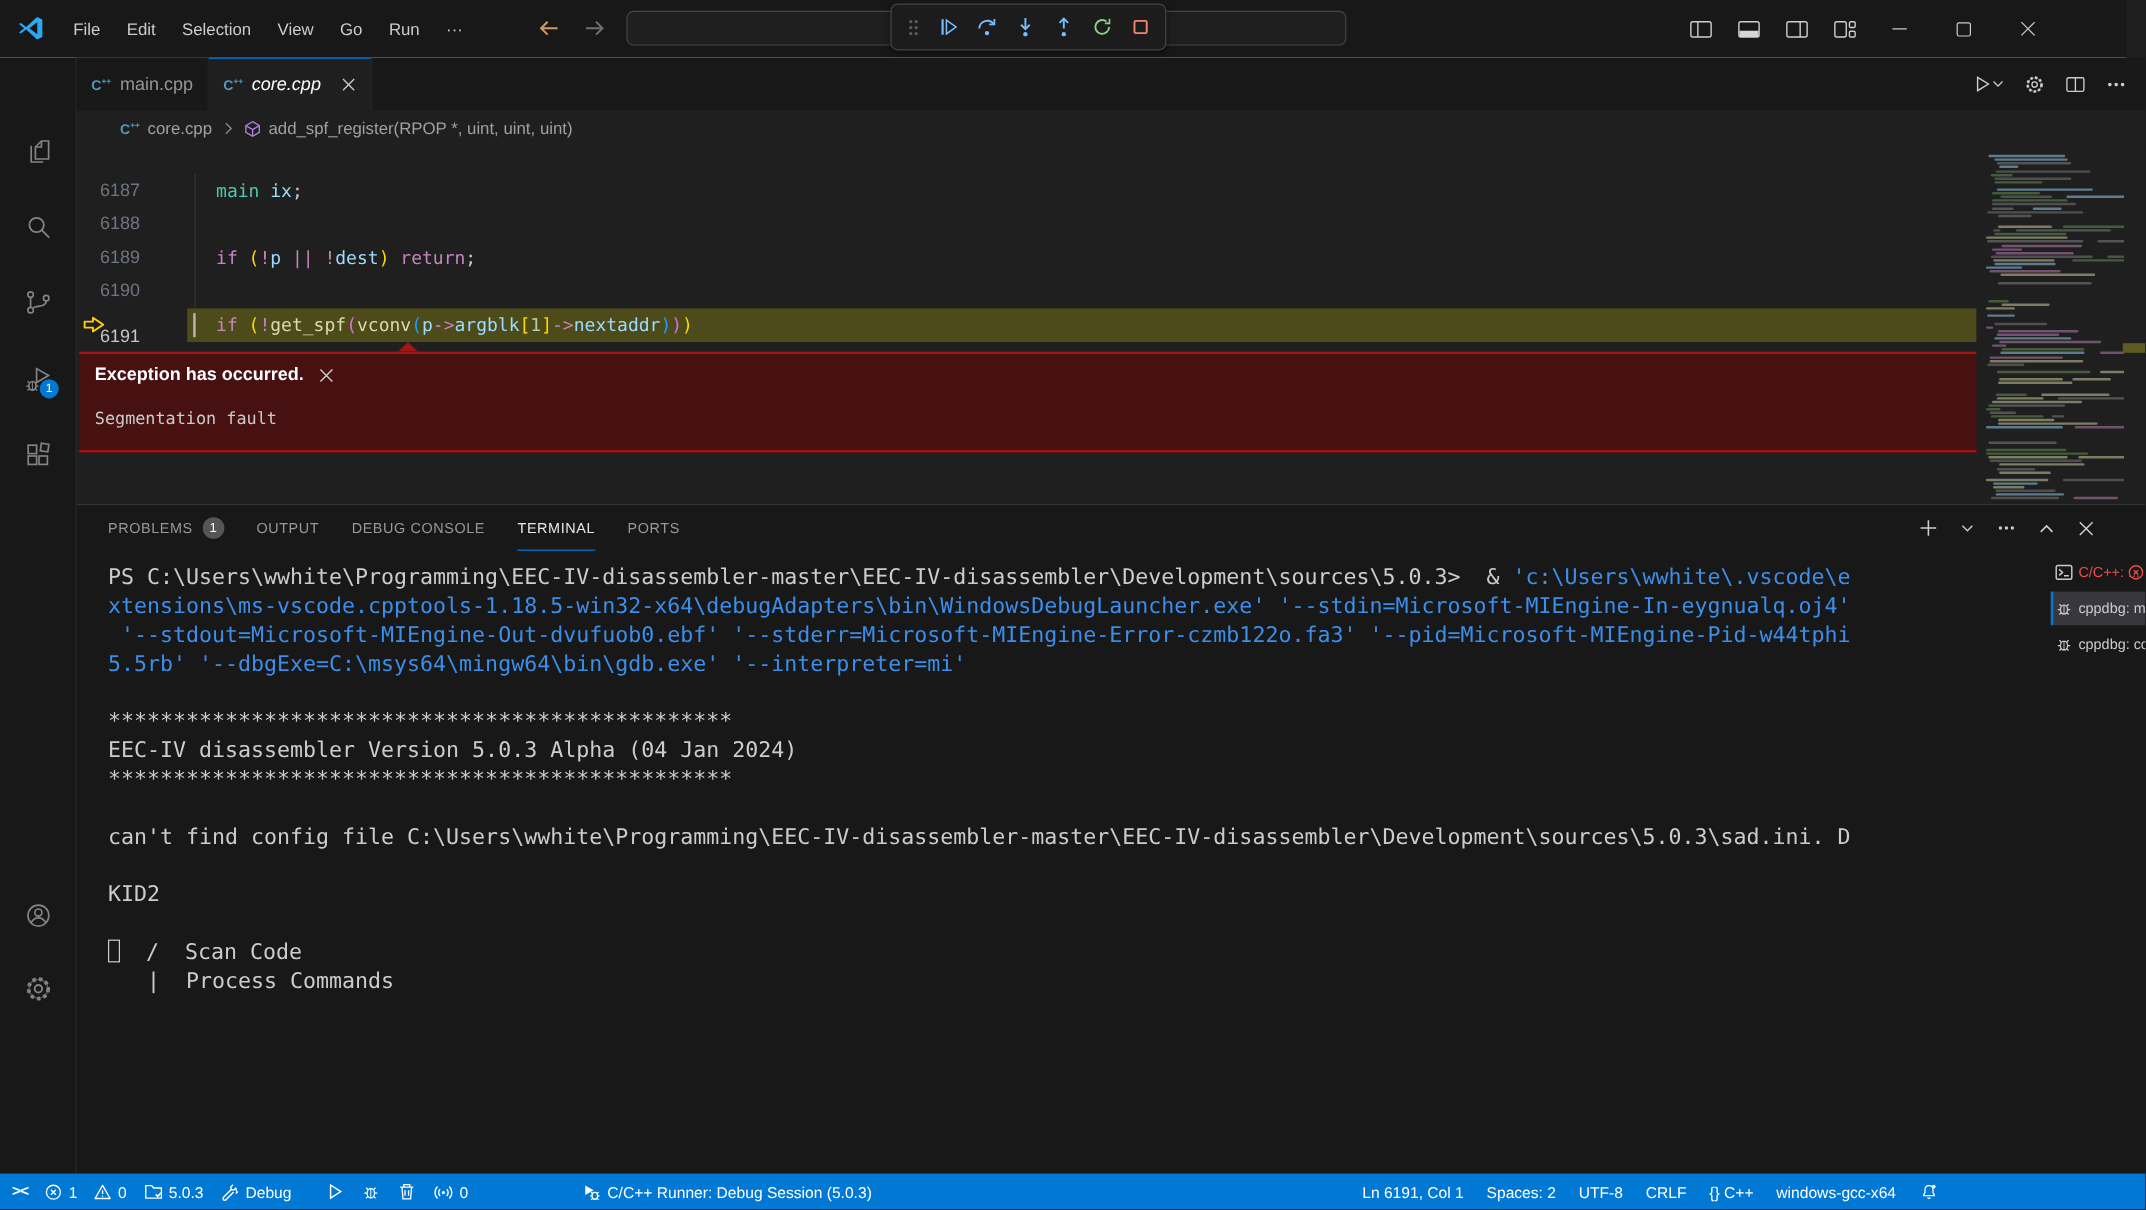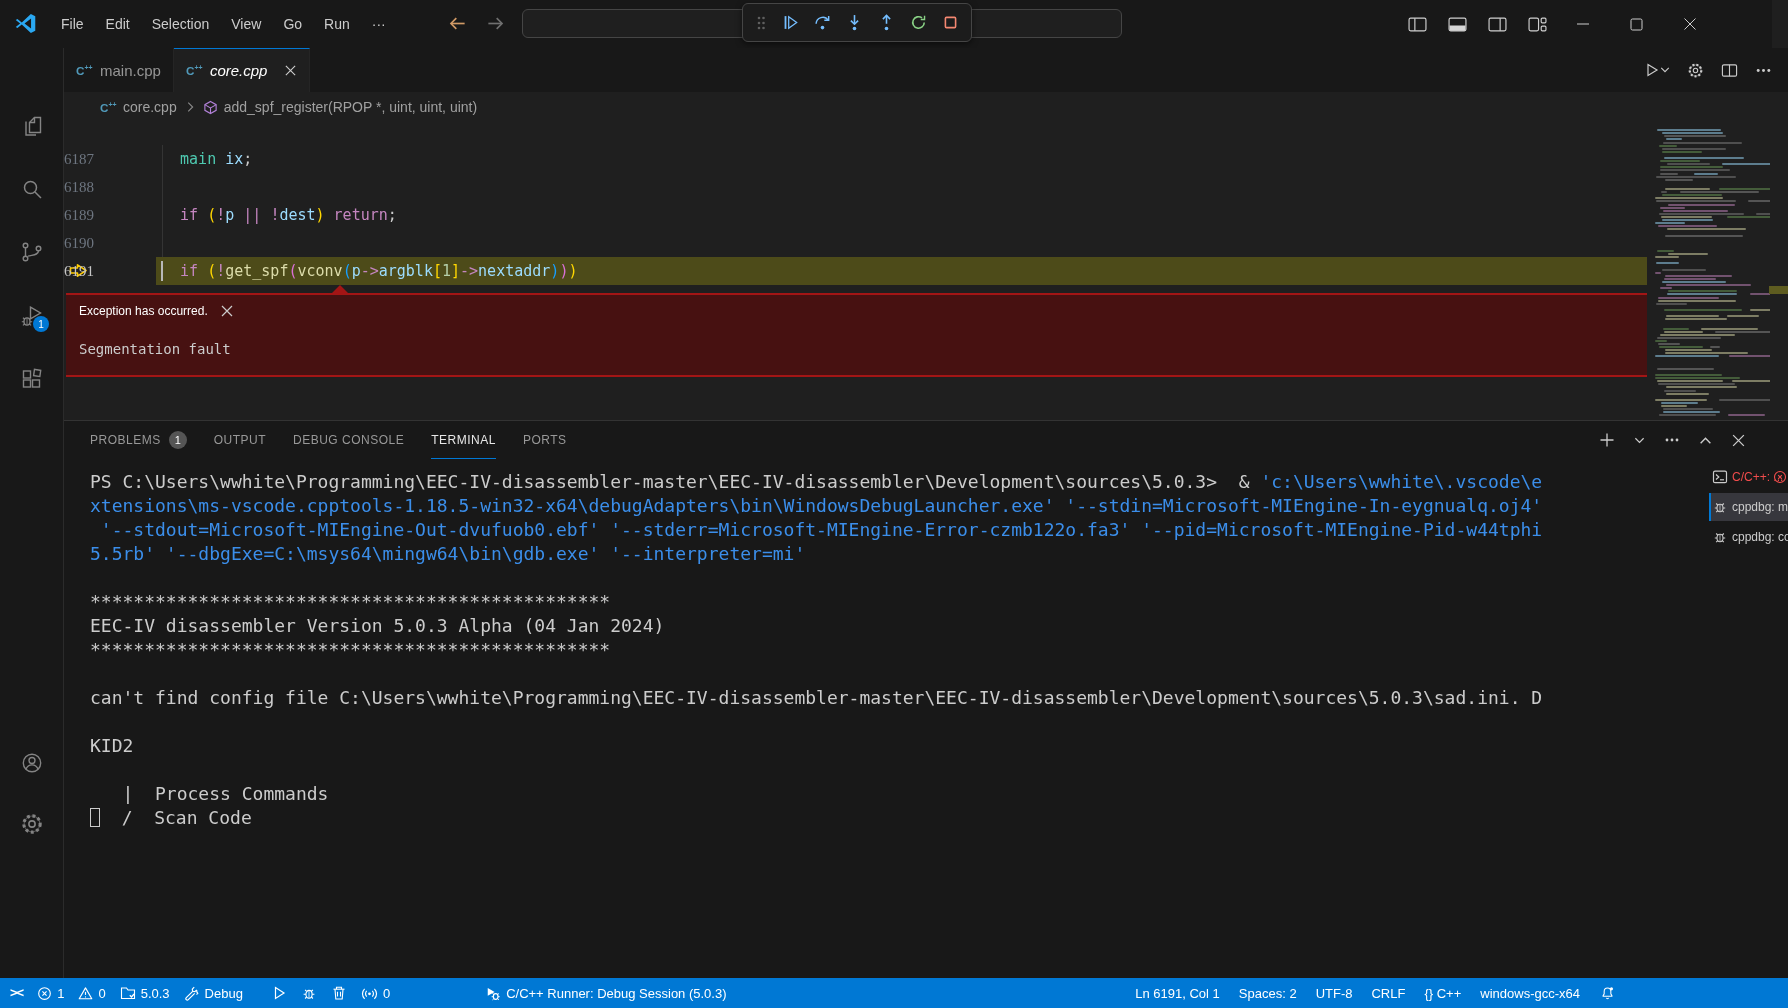--- a/index.html
+++ b/index.html
@@ -36,37 +36,37 @@
   .tab.active .tab-label{font-style:italic;}
   .tab-close{margin-left:10px;display:inline-flex;line-height:0;}
   #editor-actions{position:absolute;right:10px;top:48px;height:44px;display:flex;align-items:center;gap:17px;padding-right:6px;}
 
   
   #breadcrumb{left:64px;top:92px;width:1724px;height:30px;background:#1f1f1f;display:flex;align-items:center;
               padding-left:36px;box-sizing:border-box;gap:6px;font-size:14px;color:#a0a0a0;}
 
   
   #editor{left:64px;top:122px;width:1724px;height:298px;background:#1f1f1f;overflow:hidden;}
-  .gut-num{position:absolute;left:0;width:72px;height:28px;line-height:28px;text-align:left;
-           font-family:Liberation Serif, serif;font-size:15px;color:#6e7681;}
+  .gut-num{position:absolute;left:0;width:72px;height:28px;line-height:28px;text-align:center;
+           font-family:Liberation Sans, sans-serif;font-size:15px;color:#6e7681;}
   .gut-num.cur{color:#c6c6c6;}
   .code-line{position:absolute;left:98px;height:28px;line-height:28px;white-space:pre;
              font-family:"DejaVu Sans Mono",monospace;font-size:15px;color:#cccccc;}
   #cur-line-band{left:92px;top:135px;width:1491px;height:28px;background:#4d4b19;}
   #indent-guide{left:98px;top:23px;width:1px;height:112px;background:#343434;}
   #cursor{left:97px;top:139px;width:2px;height:20px;background:#b8b8b8;}
   #exec-arrow{left:5px;top:141px;}
   .c-kw{color:#c586c0}.c-type{color:#4ec9b0}.c-var{color:#9cdcfe}.c-fn{color:#dcdcaa}
   .c-num{color:#b5cea8}.c-fg{color:#cccccc}.c-b1{color:#ffd700}.c-b2{color:#da70d6}.c-b3{color:#179fff}
 
   #exception{left:2px;top:171px;width:1581px;height:84px;background:#471111;
              border-top:2px solid #a31515;border-bottom:2px solid #a31515;box-sizing:border-box;}
   #exc-pointer{left:268px;top:163px;width:0;height:0;border-left:8px solid transparent;border-right:8px solid transparent;border-bottom:8px solid #a31515;}
   #exc-title-row{position:absolute;left:13px;top:9px;display:flex;align-items:center;gap:12px;}
-  #exc-title{font-size:12px;font-weight:normal;color:#ffffff;}
+  #exc-title{font-size:15px;font-weight:bold;color:#ffffff;}
   #exc-msg{position:absolute;left:13px;top:46px;font-family:"DejaVu Sans Mono",monospace;font-size:14px;color:#cccccc;}
 
   #minimap{left:1589px;top:0;width:117px;height:298px;overflow:hidden;}
   .mm-seg{position:absolute;height:2px;border-radius:1px;}
   #overview-ruler{left:1705px;top:0;width:19px;height:298px;}
   #ov-mark{position:absolute;left:0;top:164px;width:19px;height:8px;background:#5e5c20;}
 
   
   #panel{left:64px;top:420px;width:1724px;height:558px;background:#181818;border-top:1px solid #333333;box-sizing:border-box;}
   #panel-tabs{position:absolute;left:26px;top:0;height:38px;display:flex;align-items:center;gap:27px;}
@@ -353,21 +353,21 @@
   <div id="cursor" class="abs"></div>
   <div id="code-rows">
       <div class="gut-num" style="top: 23px;">6187</div>
       <div class="code-line" style="top: 23px;"><span class="c-fg">  </span><span class="c-type">main</span><span class="c-fg"> </span><span class="c-var">ix</span><span class="c-fg">;</span></div>
       <div class="gut-num" style="top: 51px;">6188</div>
       <div class="code-line" style="top: 51px;"></div>
       <div class="gut-num" style="top: 79px;">6189</div>
       <div class="code-line" style="top: 79px;"><span class="c-fg">  </span><span class="c-kw">if</span><span class="c-fg"> </span><span class="c-b1">(</span><span class="c-kw">!</span><span class="c-var">p</span><span class="c-fg"> </span><span class="c-kw">||</span><span class="c-fg"> </span><span class="c-kw">!</span><span class="c-var">dest</span><span class="c-b1">)</span><span class="c-fg"> </span><span class="c-kw">return</span><span class="c-fg">;</span></div>
       <div class="gut-num" style="top: 107px;">6190</div>
       <div class="code-line" style="top: 107px;"></div>
-      <div class="gut-num cur" style="top: 135px;">6191</div>
+      <div class="gut-num cur" style="top: 145px;">6191</div>
       <div class="code-line" style="top: 135px;"><span class="c-fg">  </span><span class="c-kw">if</span><span class="c-fg"> </span><span class="c-b1">(</span><span class="c-kw">!</span><span class="c-fn">get_spf</span><span class="c-b2">(</span><span class="c-fn">vconv</span><span class="c-b3">(</span><span class="c-var">p</span><span class="c-kw">-&gt;</span><span class="c-var">argblk</span><span class="c-b1">[</span><span class="c-num">1</span><span class="c-b1">]</span><span class="c-kw">-&gt;</span><span class="c-var">nextaddr</span><span class="c-b3">)</span><span class="c-b2">)</span><span class="c-b1">)</span></div>
     </div>
 
   <div id="exc-pointer" class="abs"></div>
   <div id="exception" class="abs">
     <div id="exc-title-row">
       <span id="exc-title">Exception has occurred.</span>
       <span class="ico">
           <svg width="14" height="14" viewBox="0 0 14 14">
             <path d="M2 2l10 10M12 2 2 12" stroke="#cccccc" stroke-width="1.2"></path>
@@ -530,22 +530,22 @@
       <div class="tline"><span class="t-cmd">5.5rb' '--dbgExe=C:\msys64\mingw64\bin\gdb.exe' '--interpreter=mi'</span></div>
       <div class="tline">&nbsp;</div>
       <div class="tline"><span>************************************************</span></div>
       <div class="tline"><span>EEC-IV disassembler Version 5.0.3 Alpha (04 Jan 2024)</span></div>
       <div class="tline"><span>************************************************</span></div>
       <div class="tline">&nbsp;</div>
       <div class="tline"><span>can't find config file C:\Users\wwhite\Programming\EEC-IV-disassembler-master\EEC-IV-disassembler\Development\sources\5.0.3\sad.ini. D</span></div>
       <div class="tline">&nbsp;</div>
       <div class="tline"><span>KID2</span></div>
       <div class="tline">&nbsp;</div>
+      <div class="tline"><span class="term-cursor"></span><span>  /  Scan Code</span></div>
       <div class="tline"><span>   |  Process Commands</span></div>
-      <div class="tline"><span class="term-cursor"></span><span>  /  Scan Code</span></div>
     </div>
   <div id="term-list">
       <div class="tl-item error">
         <span class="ico">
           <svg width="16" height="16" viewBox="0 0 16 16" fill="none" stroke="#cccccc" stroke-width="1.2">
             <rect x="1.5" y="2.2" width="13" height="11.5" rx="1.5"></rect>
             <path d="M4 5.5 6.8 8 4 10.5"></path>
             <path d="M8 10.8h4"></path>
           </svg>
         </span>

